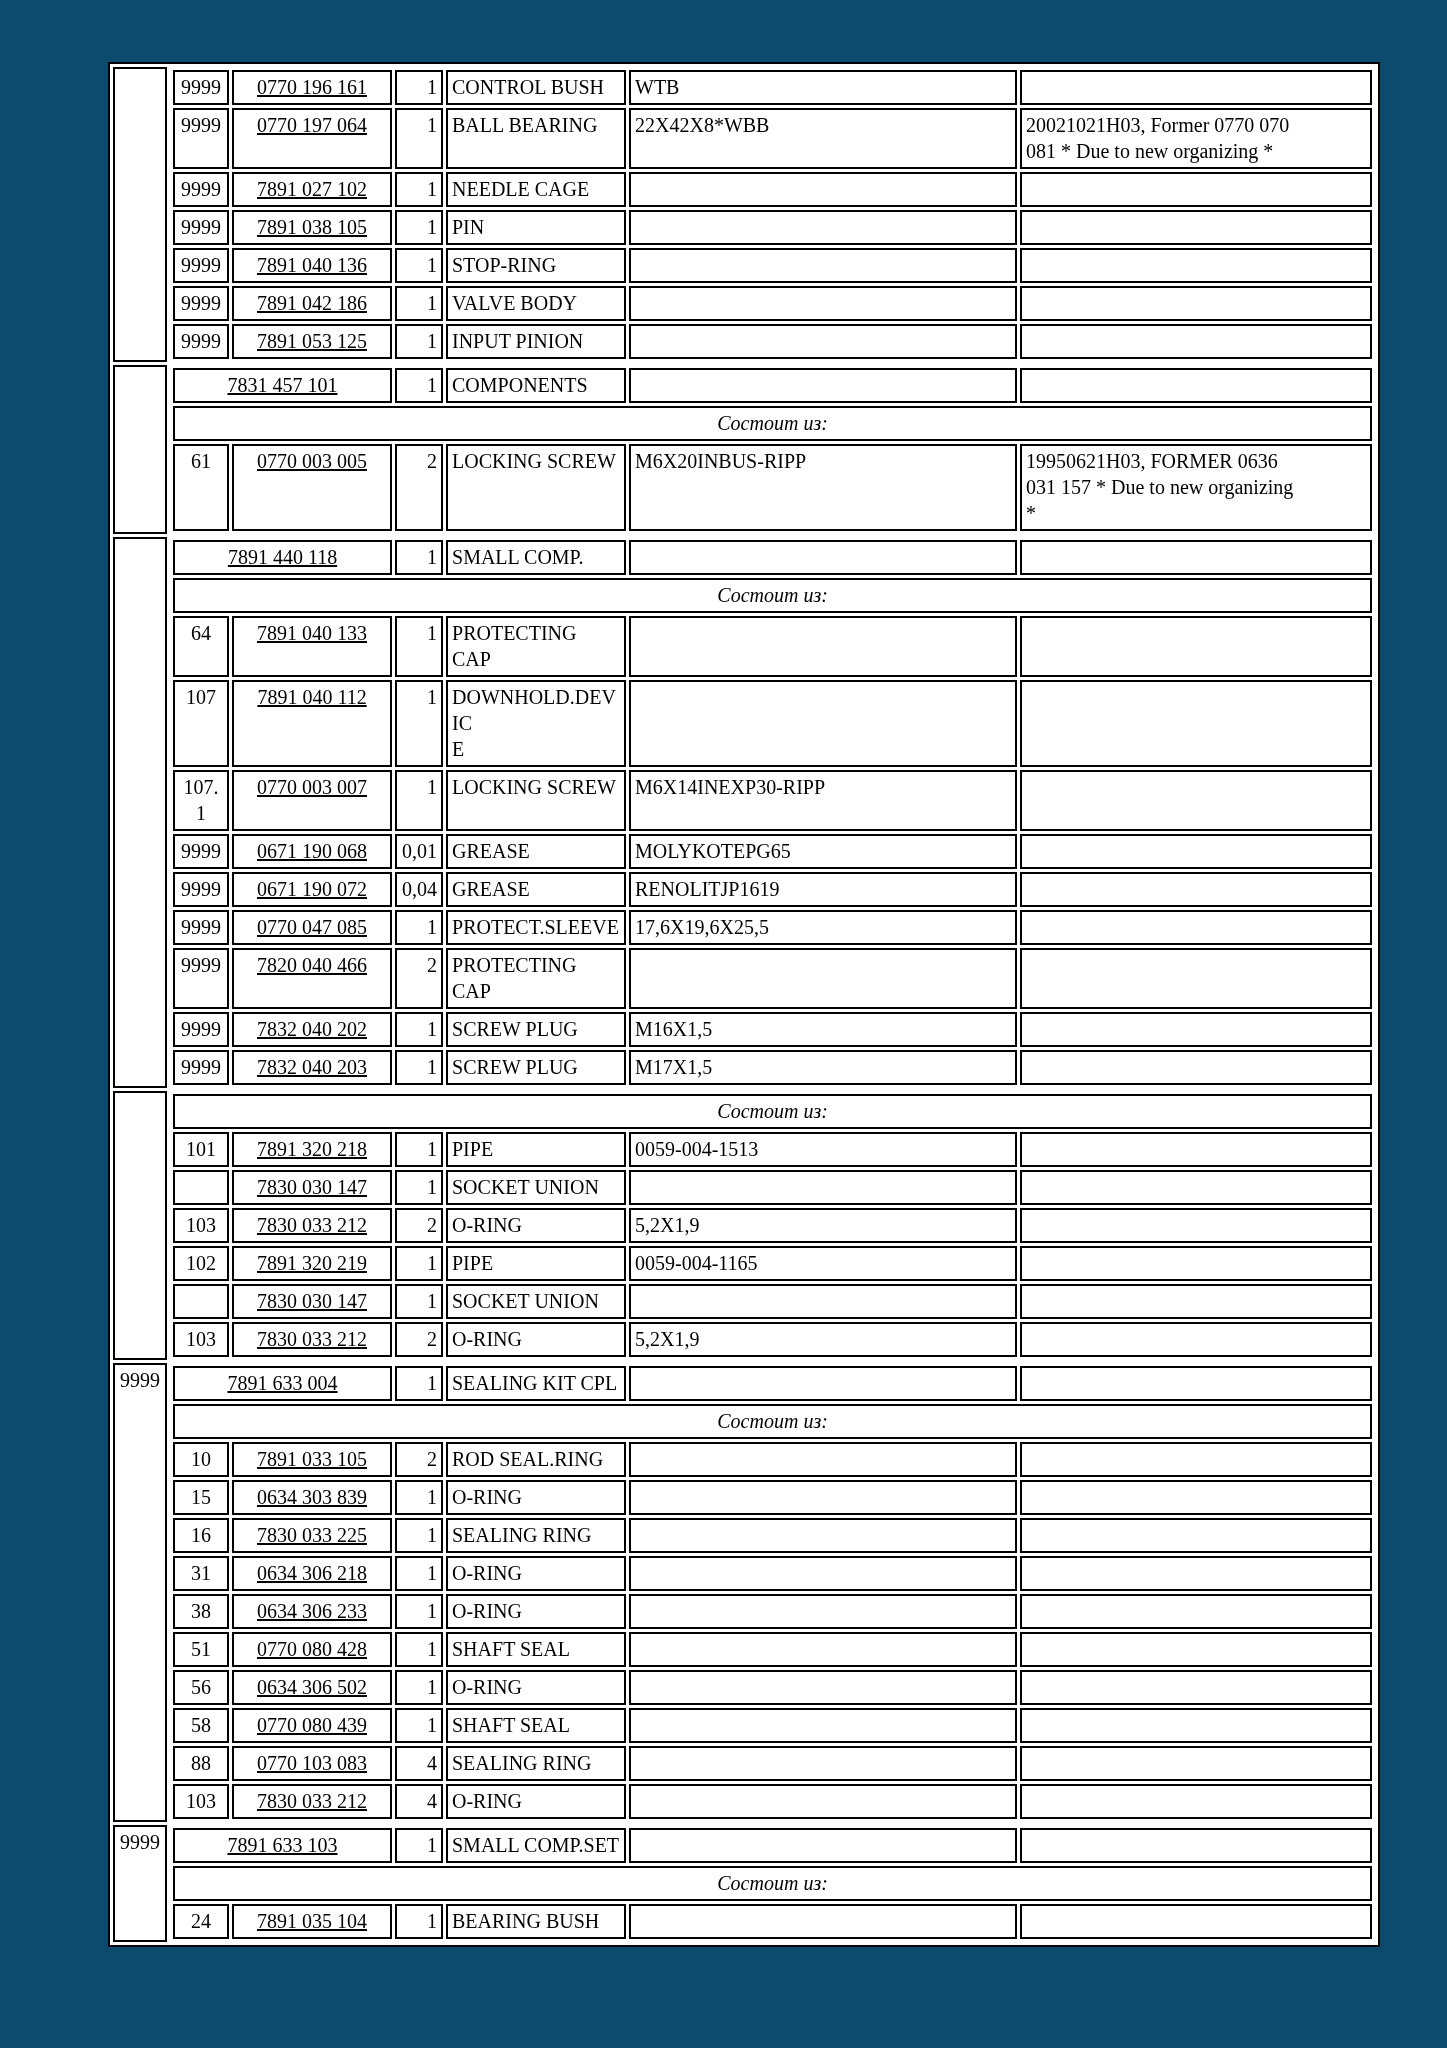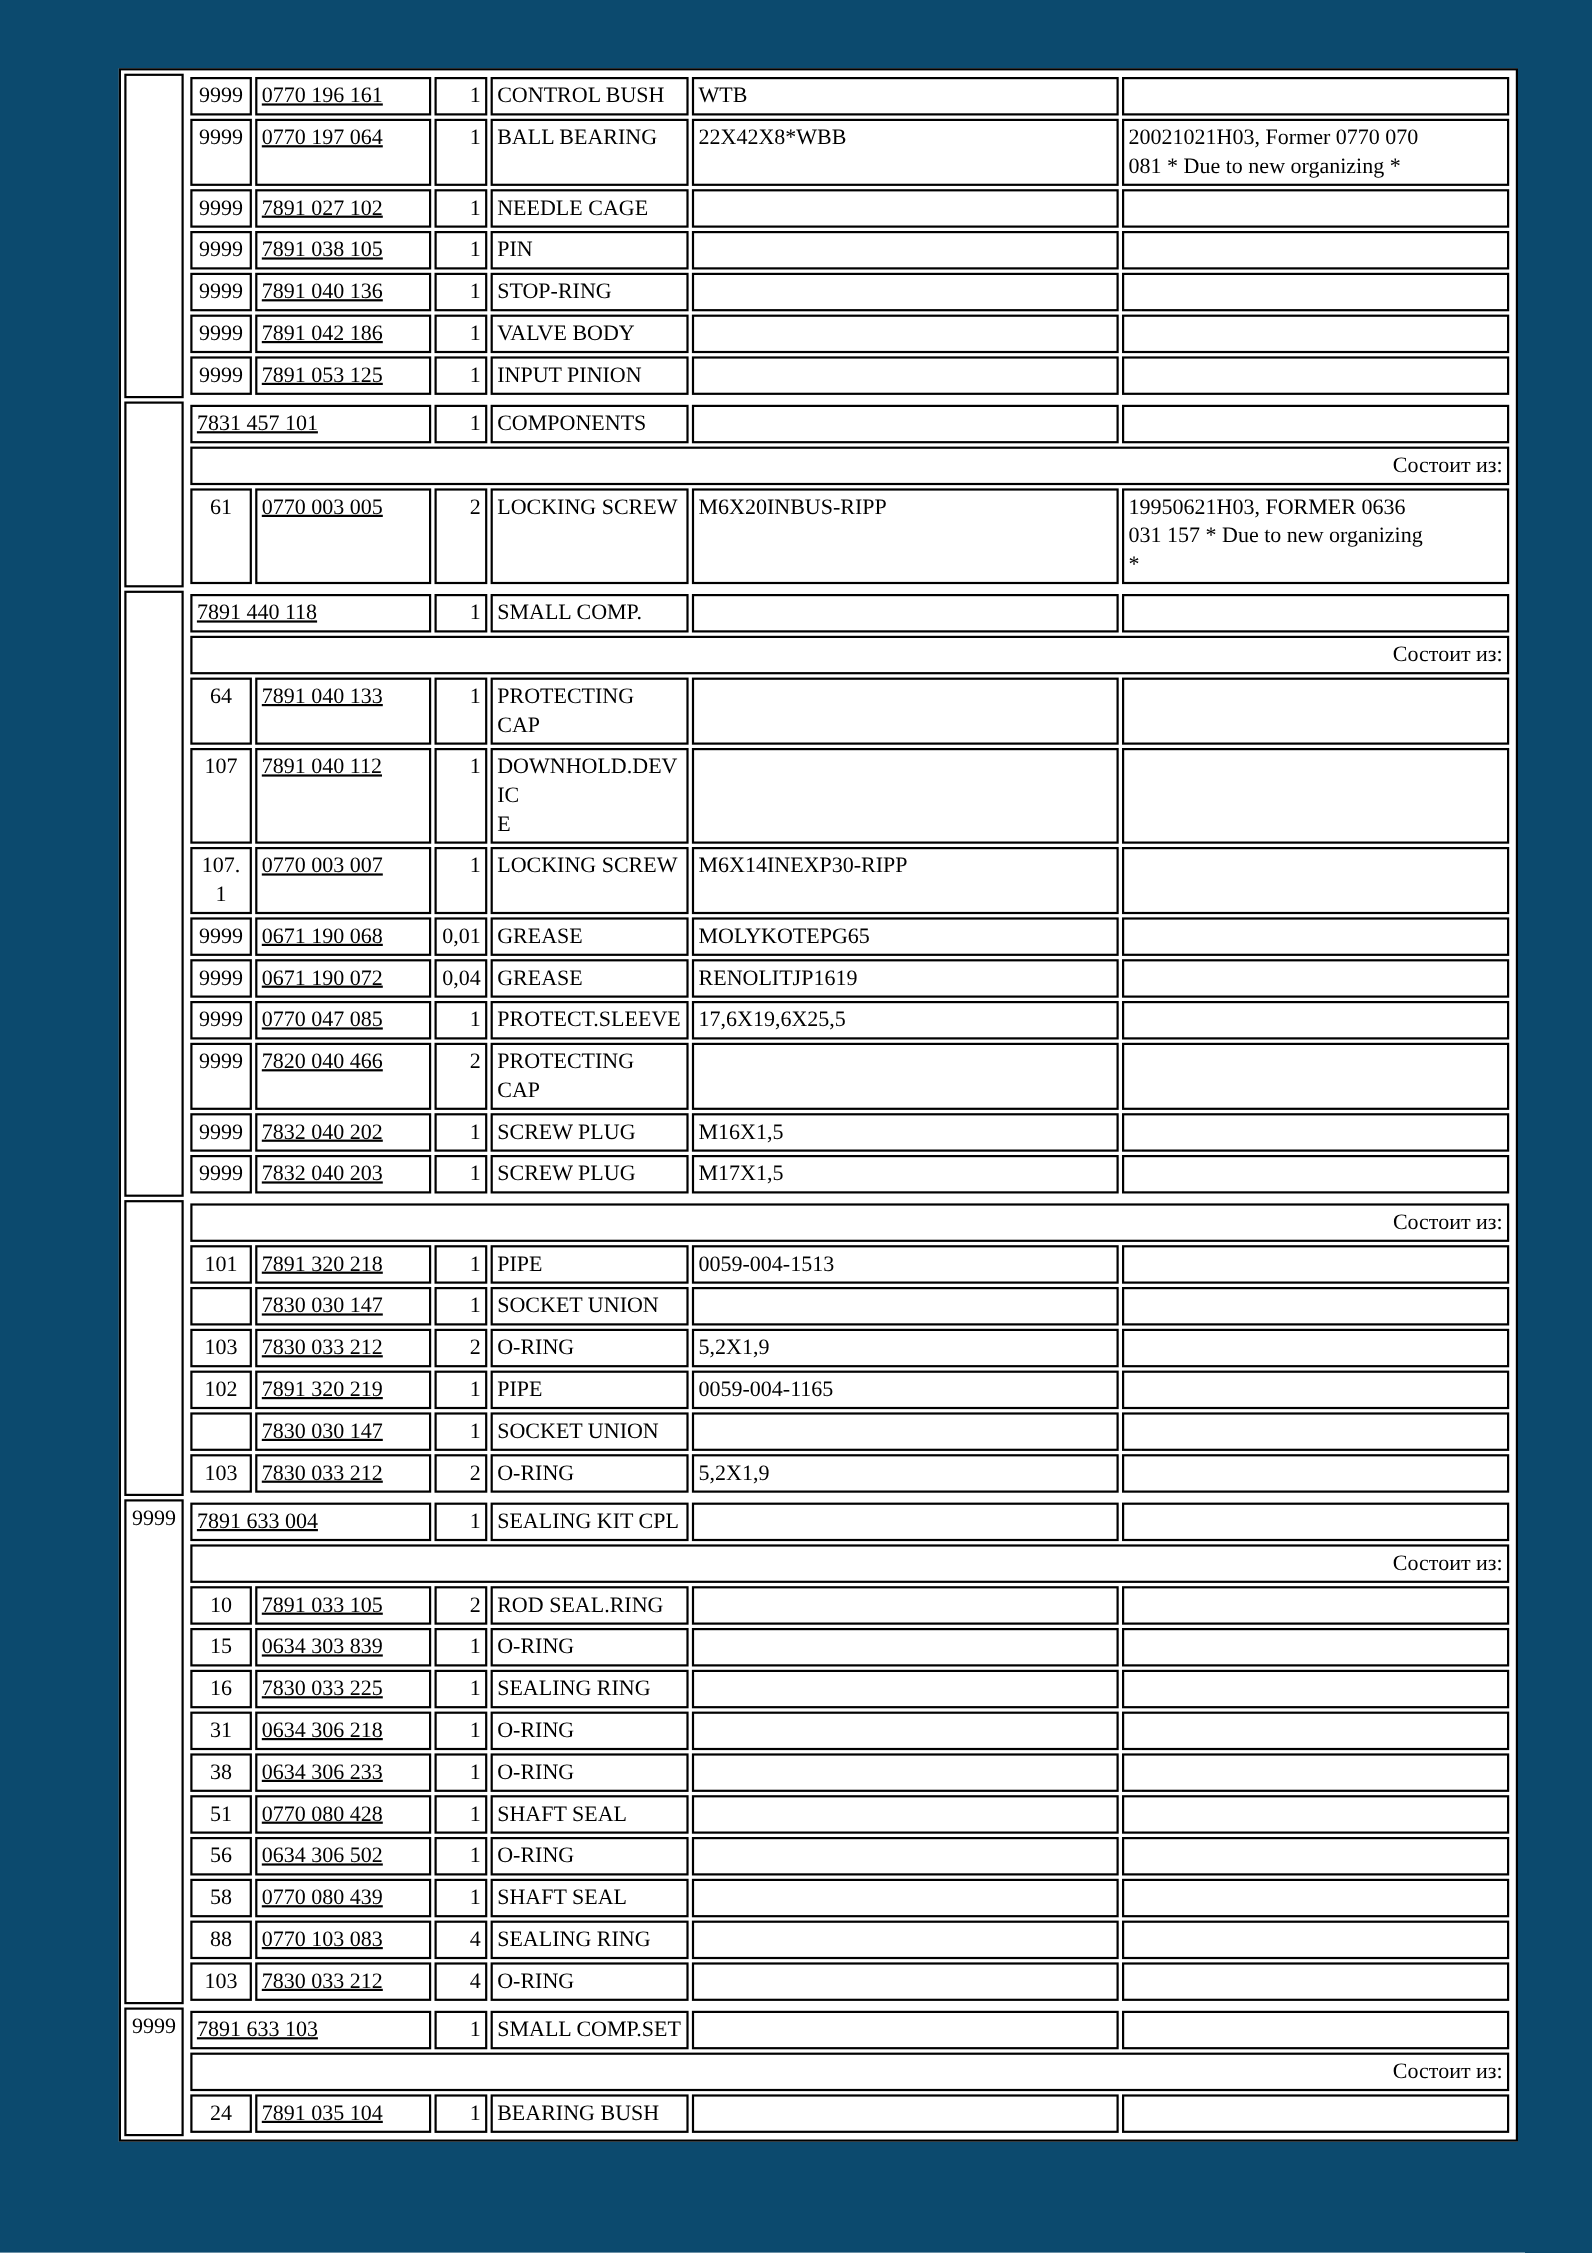--- a/index.html
+++ b/index.html
@@ -42,24 +42,24 @@
     border:2px solid #000000;
     background:#ffffff;
     font-size:20px;
     line-height:1.3;
     padding:2px 4px 3px 4px;
     vertical-align:top;
     overflow:hidden;
     word-wrap:break-word;
   }
   td.c-pos  { text-align:center; }
-  td.c-part { }
+  td.c-part { text-align:center; }
   td.c-qty  { text-align:right; }
   td.c-desc, td.c-spec, td.c-note { text-align:left; white-space:pre-line; }
-  td.c-consists { text-align:right; }
+  td.c-consists { text-align:center;font-style:italic; }
   a.pn { color:#000000; text-decoration:underline; }
 </style>
 </head>
 <body>
 
 <div class="page">
   <div class="tablewrap">
     <table class="outer">
       <tbody id="outer-body">
           <tr>

